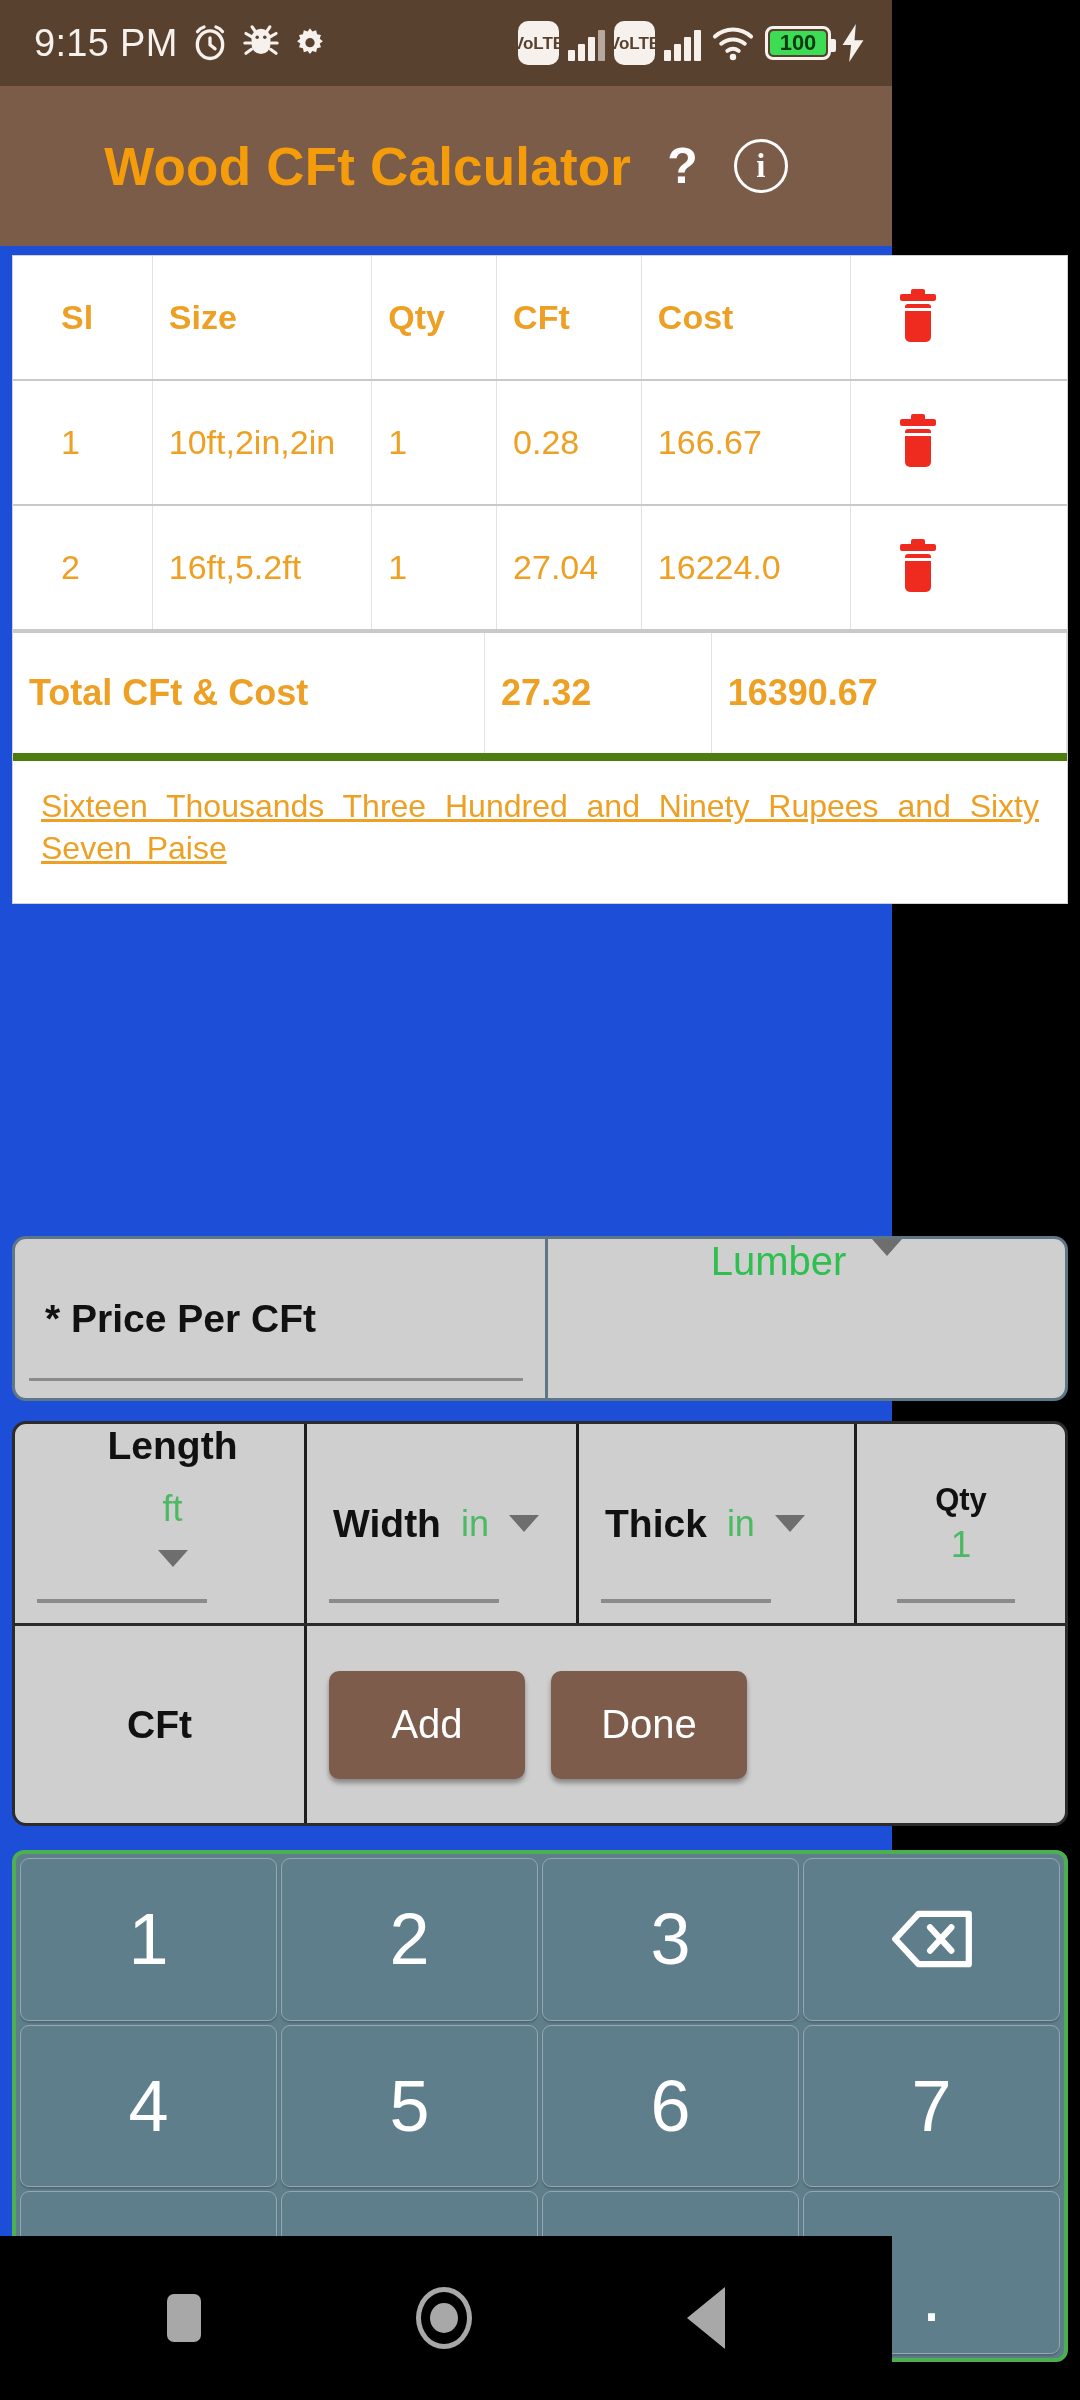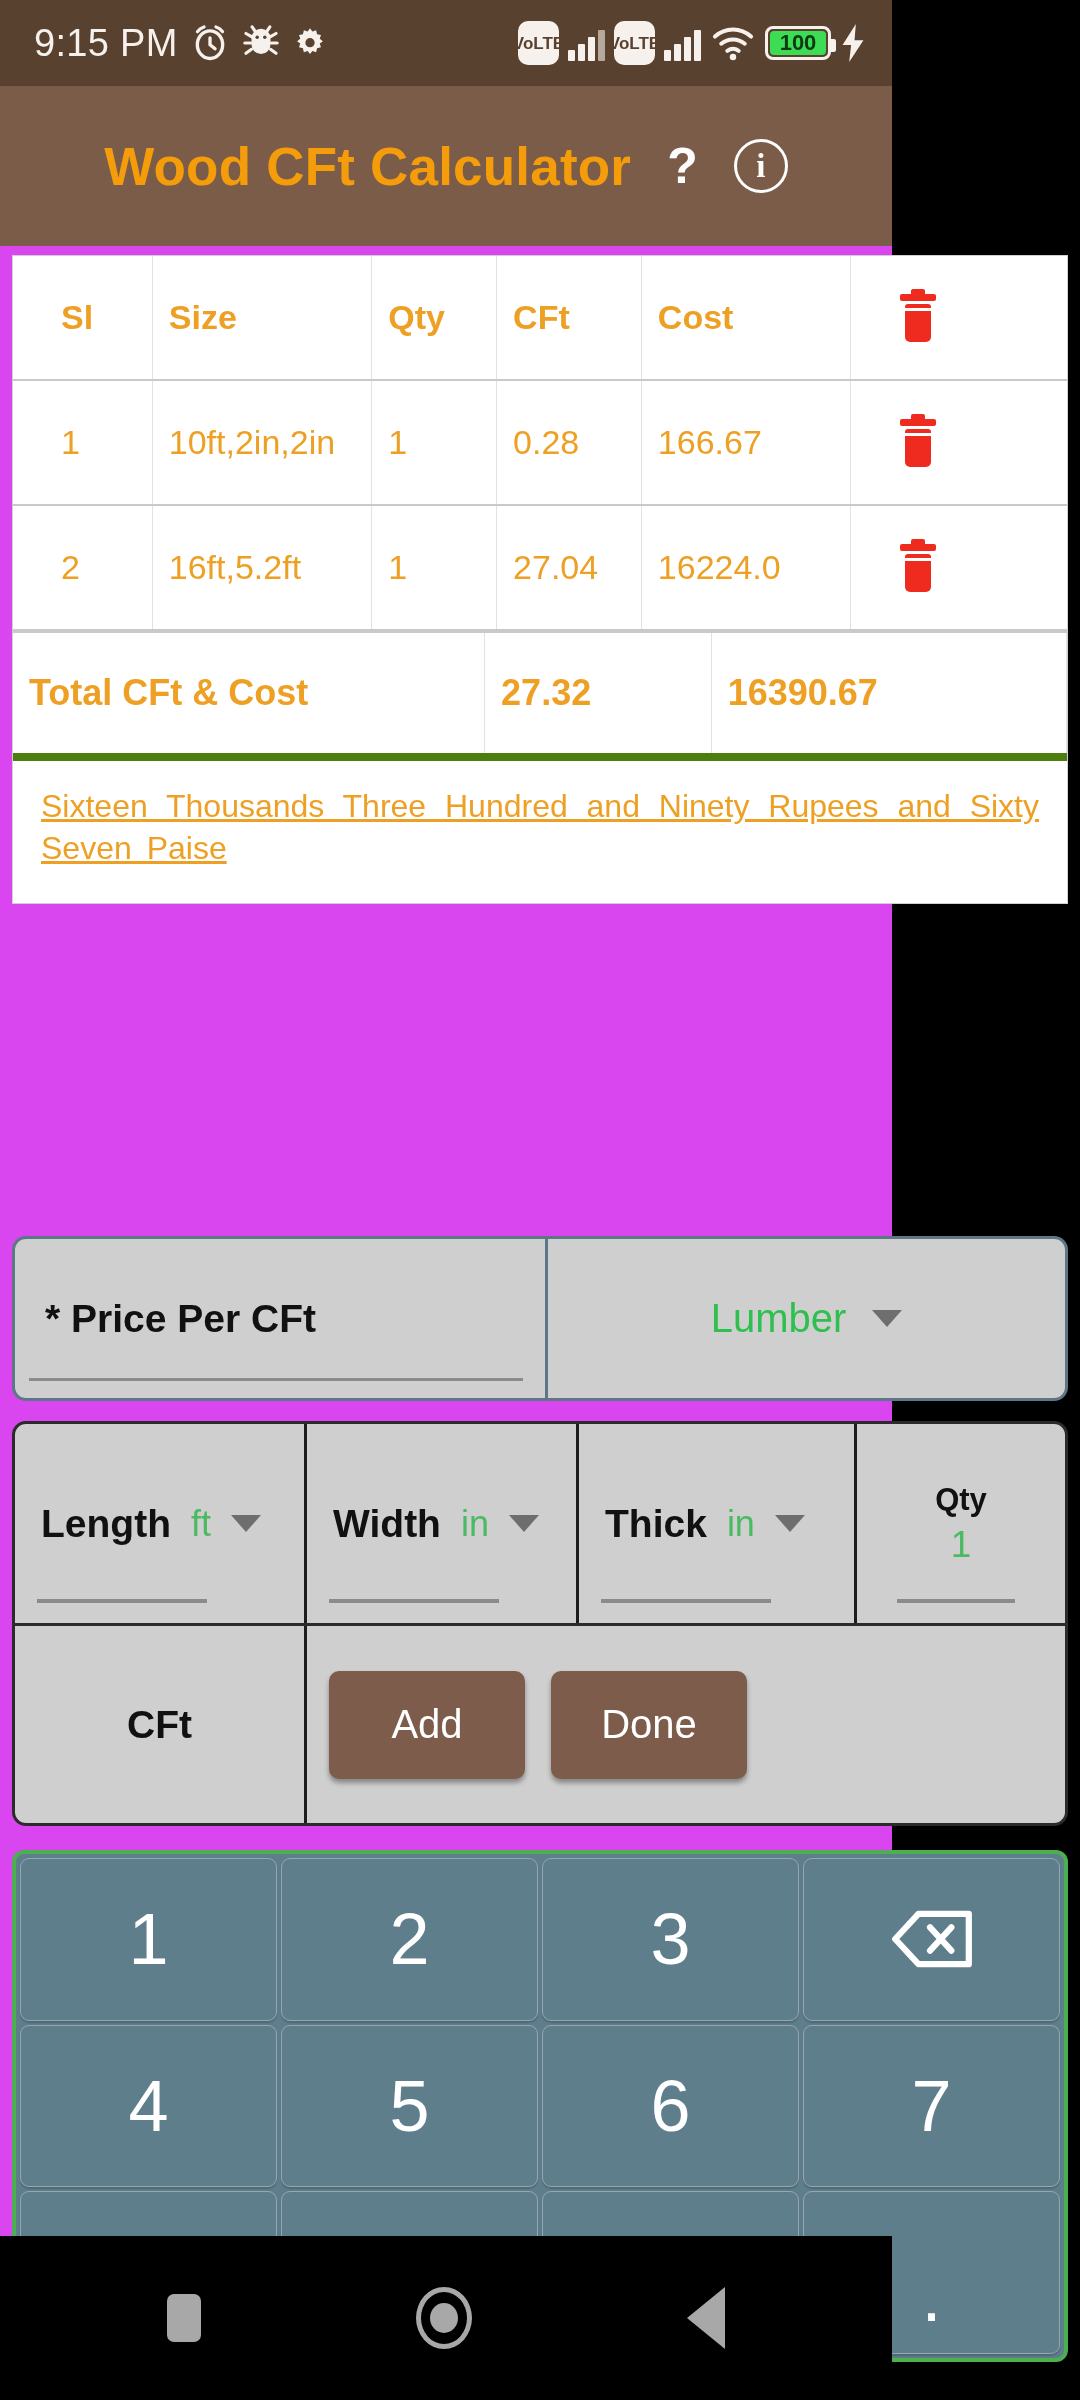--- a/index.html
+++ b/index.html
@@ -5,21 +5,21 @@
   * { box-sizing: border-box; margin: 0; padding: 0; }
   html, body {
     width: 1080px; height: 2400px;
     background: #000;
     font-family: "Liberation Sans", sans-serif;
     overflow: hidden;
   }
   #screen {
     position: relative;
     width: 892px; height: 2400px;
-    background: #d946ef;
+    background: #1d4ed8;
     display: flex; flex-direction: column;
   }
 
   
   .statusbar {
     height: 86px; flex: 0 0 86px;
     background: #58412f;
     display: flex; align-items: center;
     padding: 0 26px 0 34px;
     color: #f6f1ec;
@@ -150,39 +150,39 @@
     width: 533px; position: relative;
     display: flex; align-items: center; padding-left: 30px;
     border-right: 3px solid #5e7786;
   }
   .price-label { color: #111; font-size: 39px; font-weight: 700; }
   .price-underline {
     position: absolute; left: 14px; right: 22px; bottom: 17px;
     height: 3px; background: #8b8b8b;
   }
   .type-cell {
-    flex: 1; display: flex; align-items: center; justify-content: center; gap: 26px;
+    flex: 1; display: flex; align-items: flex-start; justify-content: center; gap: 26px;
   }
   .type-label { color: #2ec04e; font-size: 40px; }
   .caret { width: 0; height: 0; border-left: 15px solid transparent;
            border-right: 15px solid transparent; border-top: 17px solid #6e6e6e; }
 
   
   .dims-panel {
     position: absolute; left: 12px; top: 1175px; width: 1056px; height: 205px;
     background: #cfcfcf; border: 3px solid #2b2b2b;
     border-radius: 14px 14px 0 0; display: flex;
   }
   .dim-cell {
     position: relative; display: flex; align-items: center;
     border-right: 3px solid #1d1d1d;
     padding-left: 26px; gap: 20px;
   }
   .dim-cell:last-child { border-right: none; }
-  .dim-len { width: 292px; }
+  .dim-len { width: 292px; flex-direction: column; }
   .dim-wid { width: 272px; }
   .dim-thk { width: 278px; }
   .dim-qty { flex: 1; flex-direction: column; align-items: center;
              justify-content: center; gap: 6px; padding-left: 0; }
   .dim-name { color: #111; font-size: 39px; font-weight: 700; }
   .dim-unit { color: #4cb963; font-size: 36px; }
   .dim-underline {
     position: absolute; bottom: 20px; height: 4px; background: #8b8b8b;
     left: 22px; width: 170px;
   }

